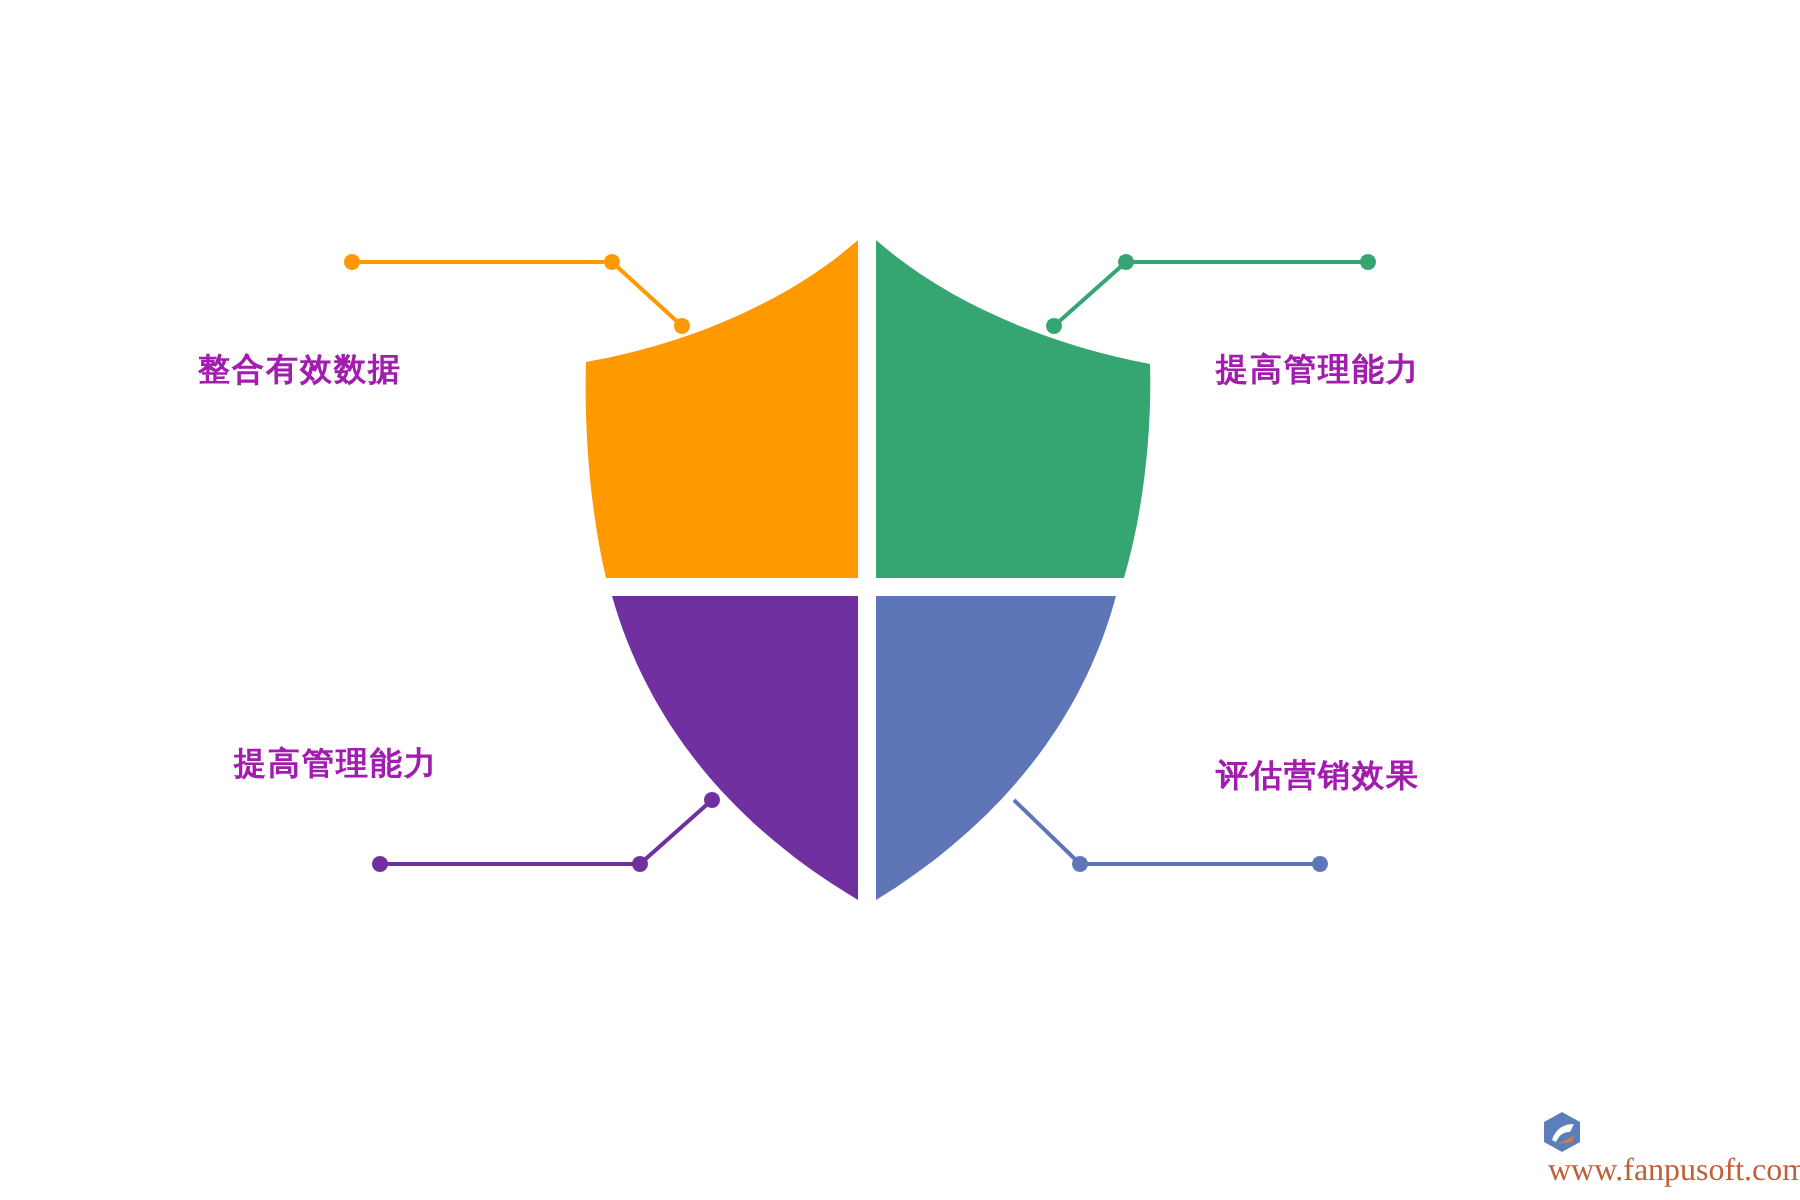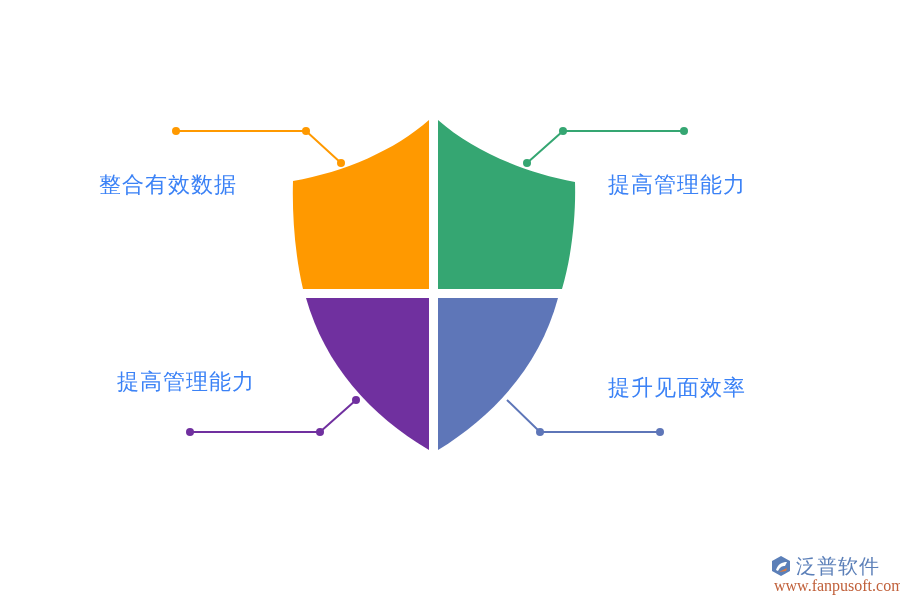--- a/index.html
+++ b/index.html
@@ -1,19 +1,19 @@
 <!DOCTYPE html>
 <html><head>
   <meta charset="utf-8">
   <style>
     html, body { margin: 0; padding: 0; background: #ffffff; }
     body { width: 900px; height: 600px; position: relative; overflow: hidden;
            font-family: "DejaVu Sans", "Liberation Sans", sans-serif; }
     #diagram { position: absolute; left: 0; top: 0; width: 900px; height: 600px; }
-    .label { position: absolute; font-size: 22px; font-weight: normal; color: #3b82f6;
+    .label { position: absolute; font-size: 16px; font-weight: bold; color: #a21caf;
              letter-spacing: 1px; white-space: nowrap; line-height: 26px; }
     .watermark { position: absolute; left: 770px; top: 553px; width: 125px; height: 40px; }
     .wm-logo { position: absolute; left: 0; top: 2px; width: 22px; height: 22px; }
     .wm-title { position: absolute; left: 26px; top: 0px; font-size: 20px; color: #5b7fb8;
                 font-family: "DejaVu Sans", sans-serif; letter-spacing: 1px; }
     .wm-url { position: absolute; left: 4px; top: 24px; font-size: 16px; color: #c0603a;
               font-family: Liberation Serif, serif; }
   </style>
 </head>
 <body>
@@ -49,23 +49,22 @@
   <g stroke="#5E76B8" stroke-width="2" fill="#5E76B8">
     <polyline points="507,400 540,432 660,432" fill="none"></polyline>
     <circle cx="540" cy="432" r="4" stroke="none"></circle>
     <circle cx="660" cy="432" r="4" stroke="none"></circle>
   </g>
 </svg>
 
 <div class="label" style="left:99px; top:172px;">整合有效数据</div>
 <div class="label" style="left:608px; top:172px;">提高管理能力</div>
 <div class="label" style="left:117px; top:369px;">提高管理能力</div>
-<div class="label" style="left:608px; top:375px;">提升见面效率</div>
+<div class="label" style="left:608px; top:375px;">评估营销效果</div>
 
 <div class="watermark">
   <svg class="wm-logo" viewBox="0 0 22 22">
     <path d="M11,1 L20,6 L20,16 L11,21 L2,16 L2,6 Z" fill="#5b7fb8"></path>
     <path d="M6,15 C8,9 12,7 17,7 L15,11 C12,11 10,12 8,16 Z" fill="#ffffff"></path>
     <path d="M9,17 L17,13 L16,16 Z" fill="#e07a3a"></path>
   </svg>
-  <span class="wm-title">泛普软件</span>
   <span class="wm-url">www.fanpusoft.com</span>
 </div>
 
 </body></html>

